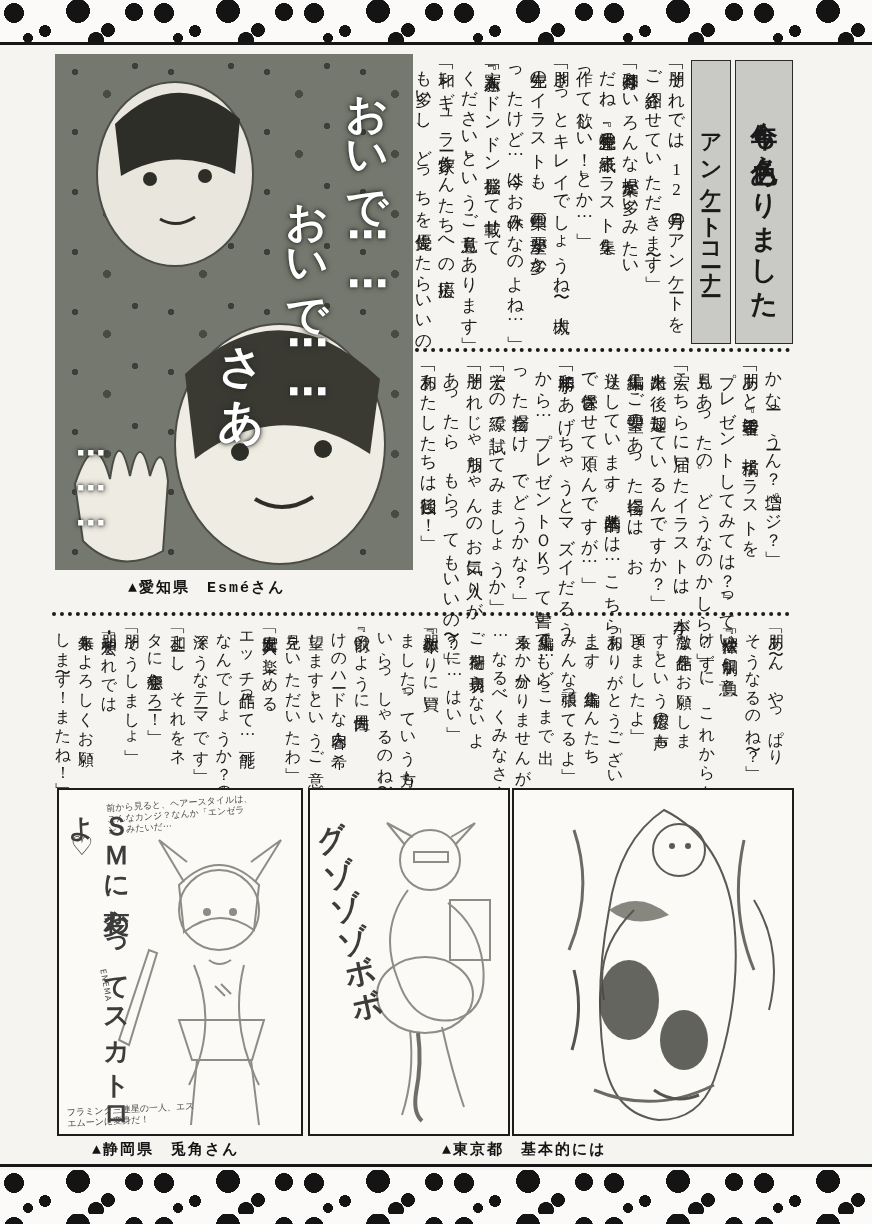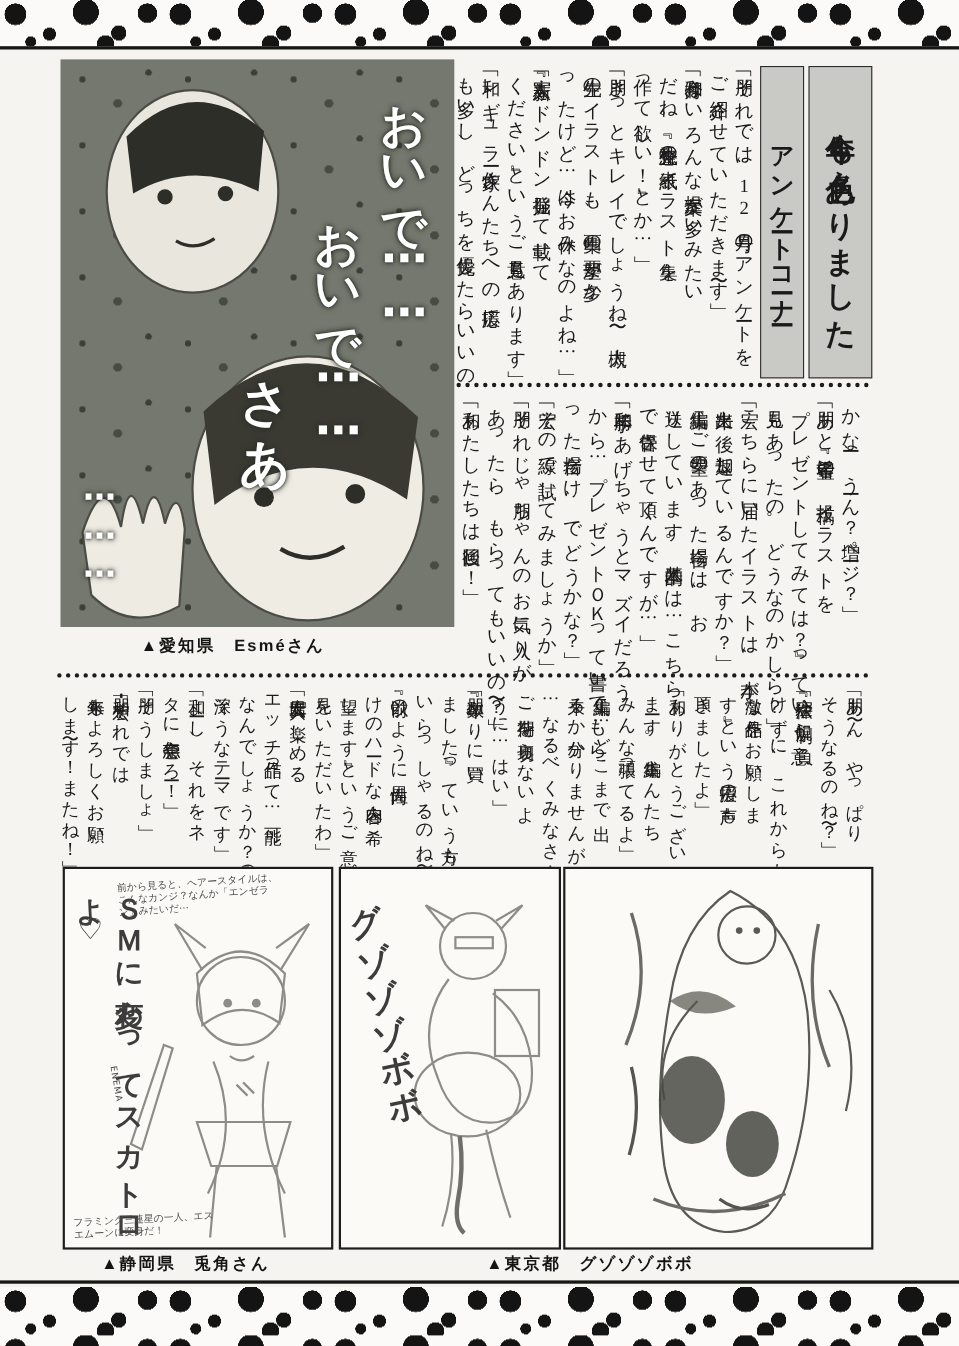--- a/index.html
+++ b/index.html
@@ -61,21 +61,21 @@
     overflow:hidden;
   }
   .art-top svg{position:absolute;left:0;top:0;}
   .hand-white{
     position:absolute;color:#ffffff;font-weight:bold;
     font-family:"DejaVu Sans",sans-serif;
     text-shadow:0 0 3px #2a2d26,0 0 6px #2a2d26;
   }
   .caption{
     position:absolute;
-    font-family:Liberation Sans, sans-serif;
+    font-family:Liberation Mono, monospace;
     font-size:15px;font-weight:600;letter-spacing:2px;color:#141414;
   }
 
   
   .panel{
     position:absolute;top:788px;height:344px;background:#fbfaf6;
     border:2px solid #1c1c1c;overflow:hidden;
   }
   .hand-note{
     position:absolute;color:#4a4a4a;
@@ -239,15 +239,15 @@
       <path d="M120 120 q-40 40 -30 90 m150 -100 q30 50 15 110" fill="none" stroke="#5a5a55" stroke-width="2"></path>
       <ellipse cx="115" cy="210" rx="30" ry="40" fill="#4a4a44" opacity="0.85"></ellipse>
       <ellipse cx="170" cy="250" rx="24" ry="30" fill="#3c3c37" opacity="0.8"></ellipse>
       <path d="M60 40 q20 60 -5 120 M230 50 q-15 70 10 130 M80 300 q60 25 120 -5" fill="none" stroke="#6b6b66" stroke-width="3"></path>
       <path d="M95 120 q30 -20 60 5 q-35 15 -60 -5 Z" fill="#55554f" opacity="0.7"></path>
       <path d="M140 300 q20 15 45 5 M60 180 q10 40 -2 80" fill="none" stroke="#55554f" stroke-width="3"></path>
     </svg>
   </div>
 
   <span class="caption" style="left:92px;top:1140px;text-align:center;">▲静岡県　兎角さん</span>
-  <span class="caption" style="left:442px;top:1140px;">▲東京都　グゾゾゾボボ</span>
+  <span class="caption" style="left:442px;top:1140px;">▲東京都　基本的には</span>
 
 </div>
 
 </body></html>

